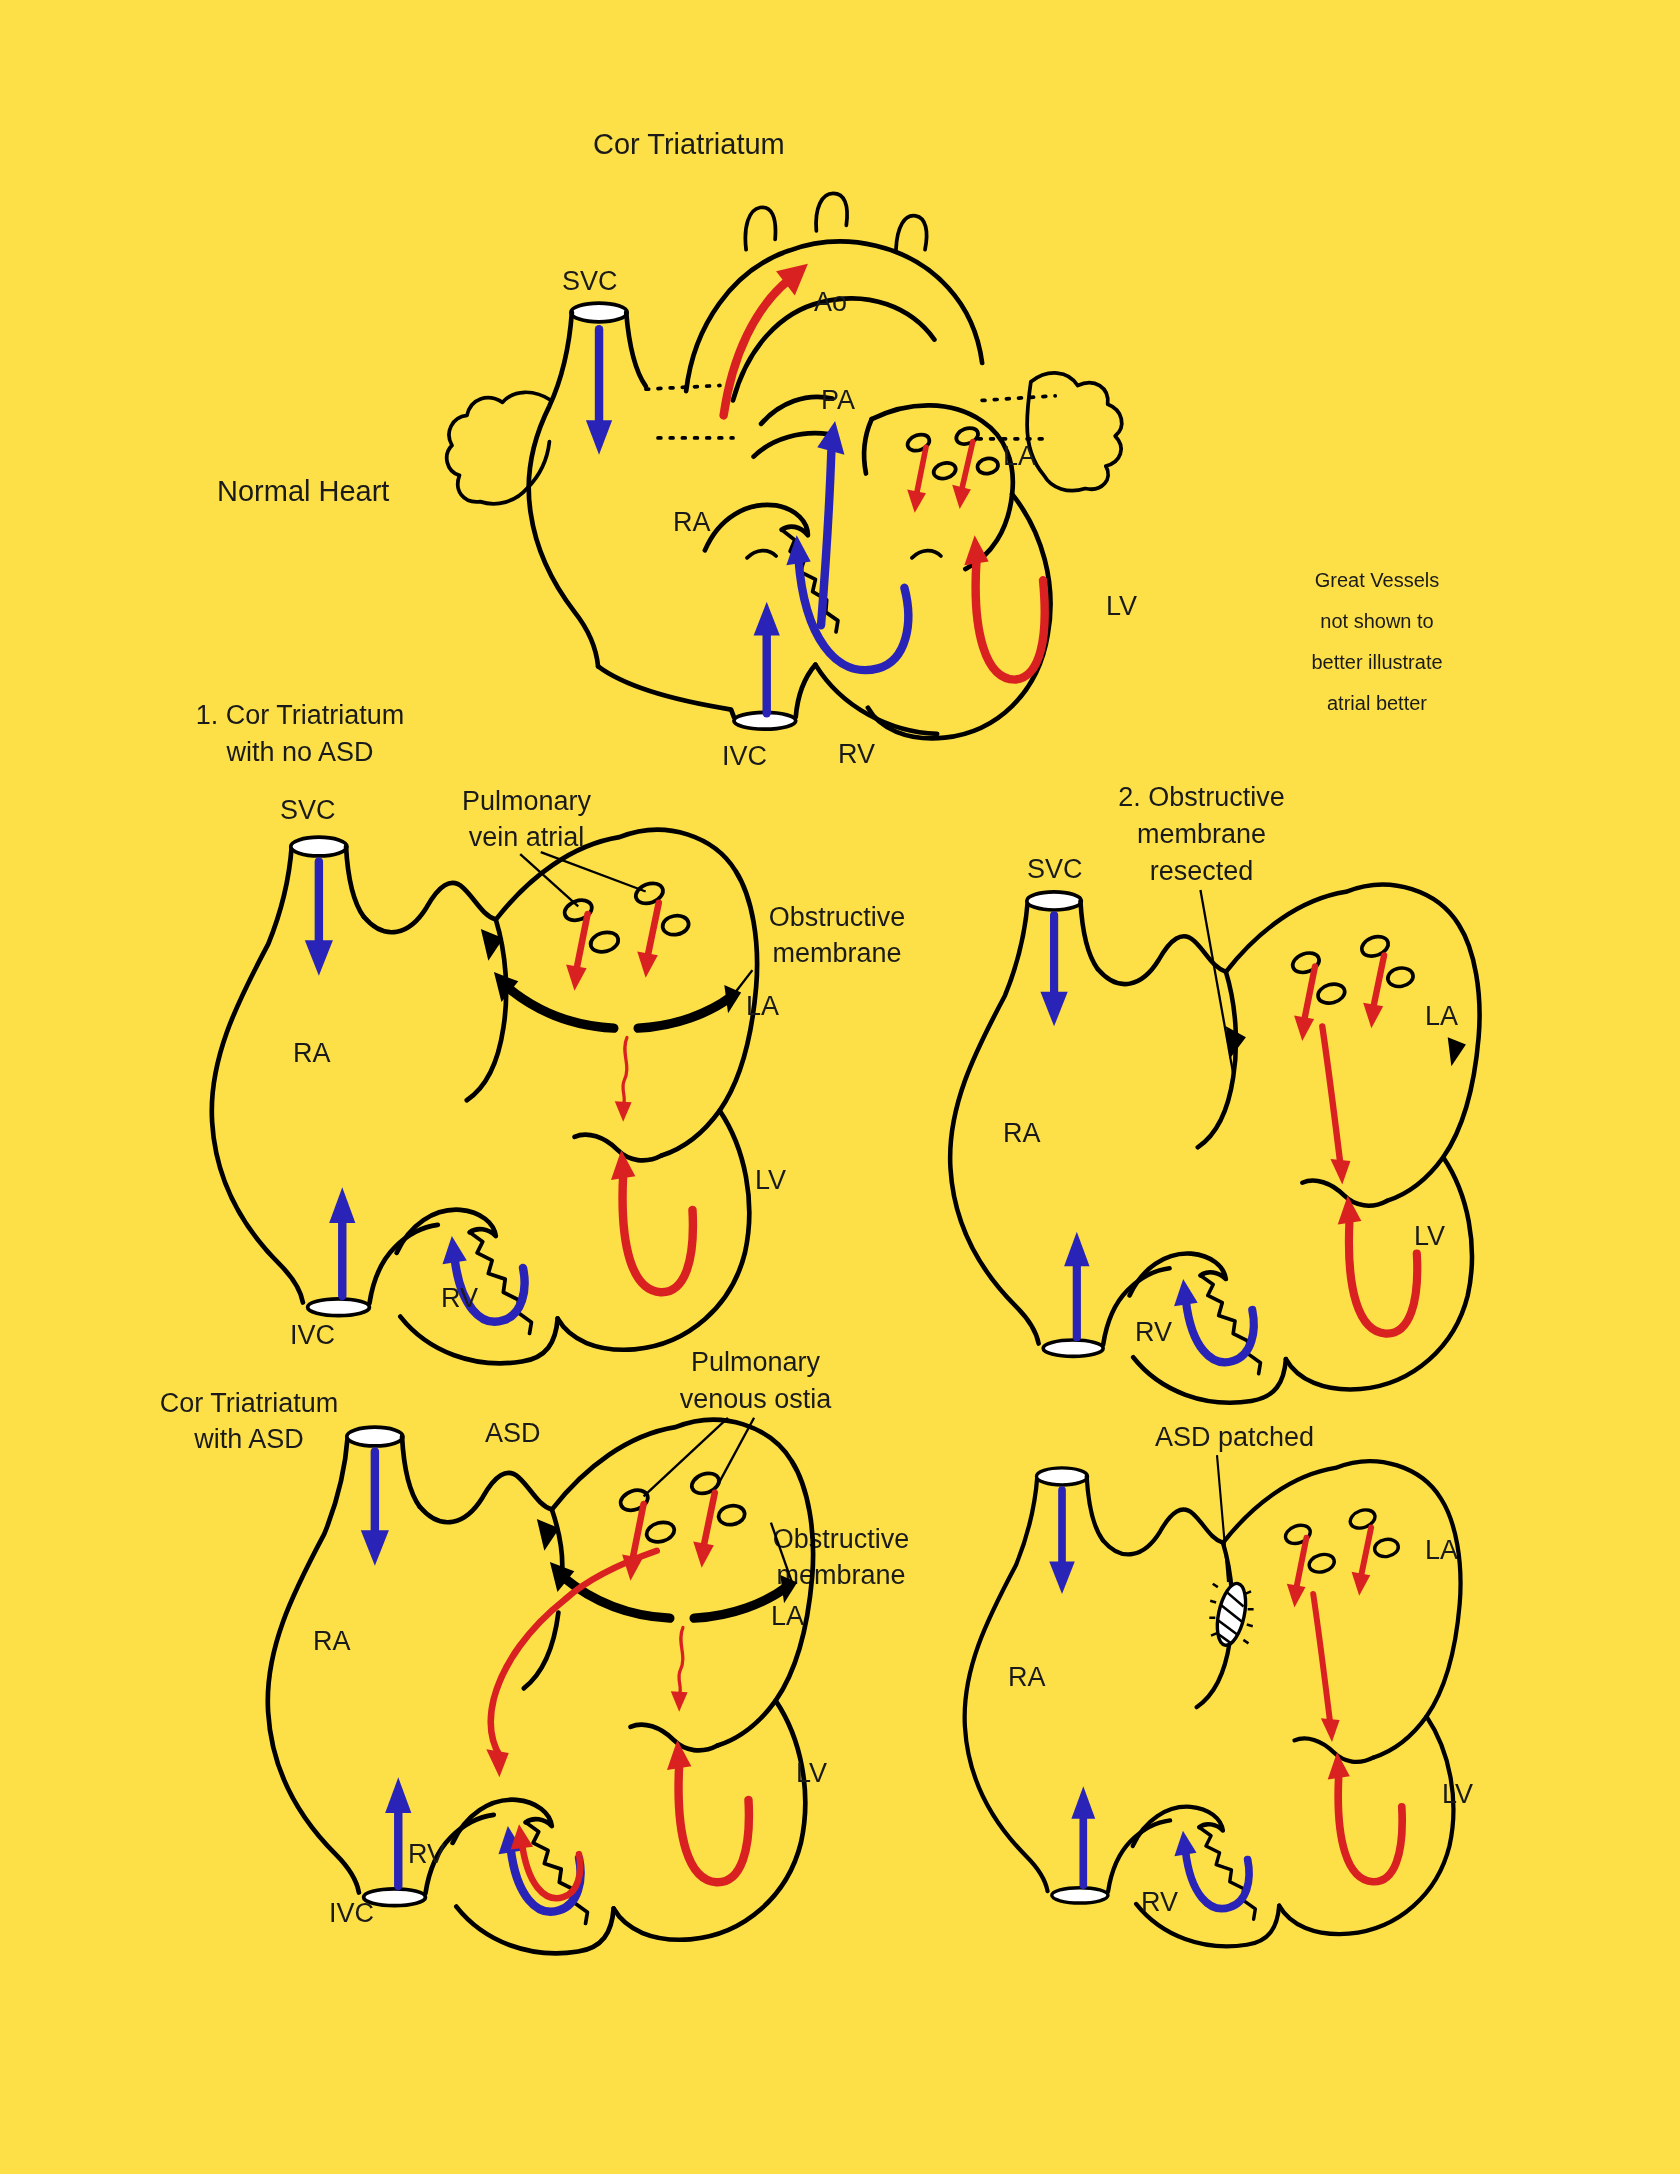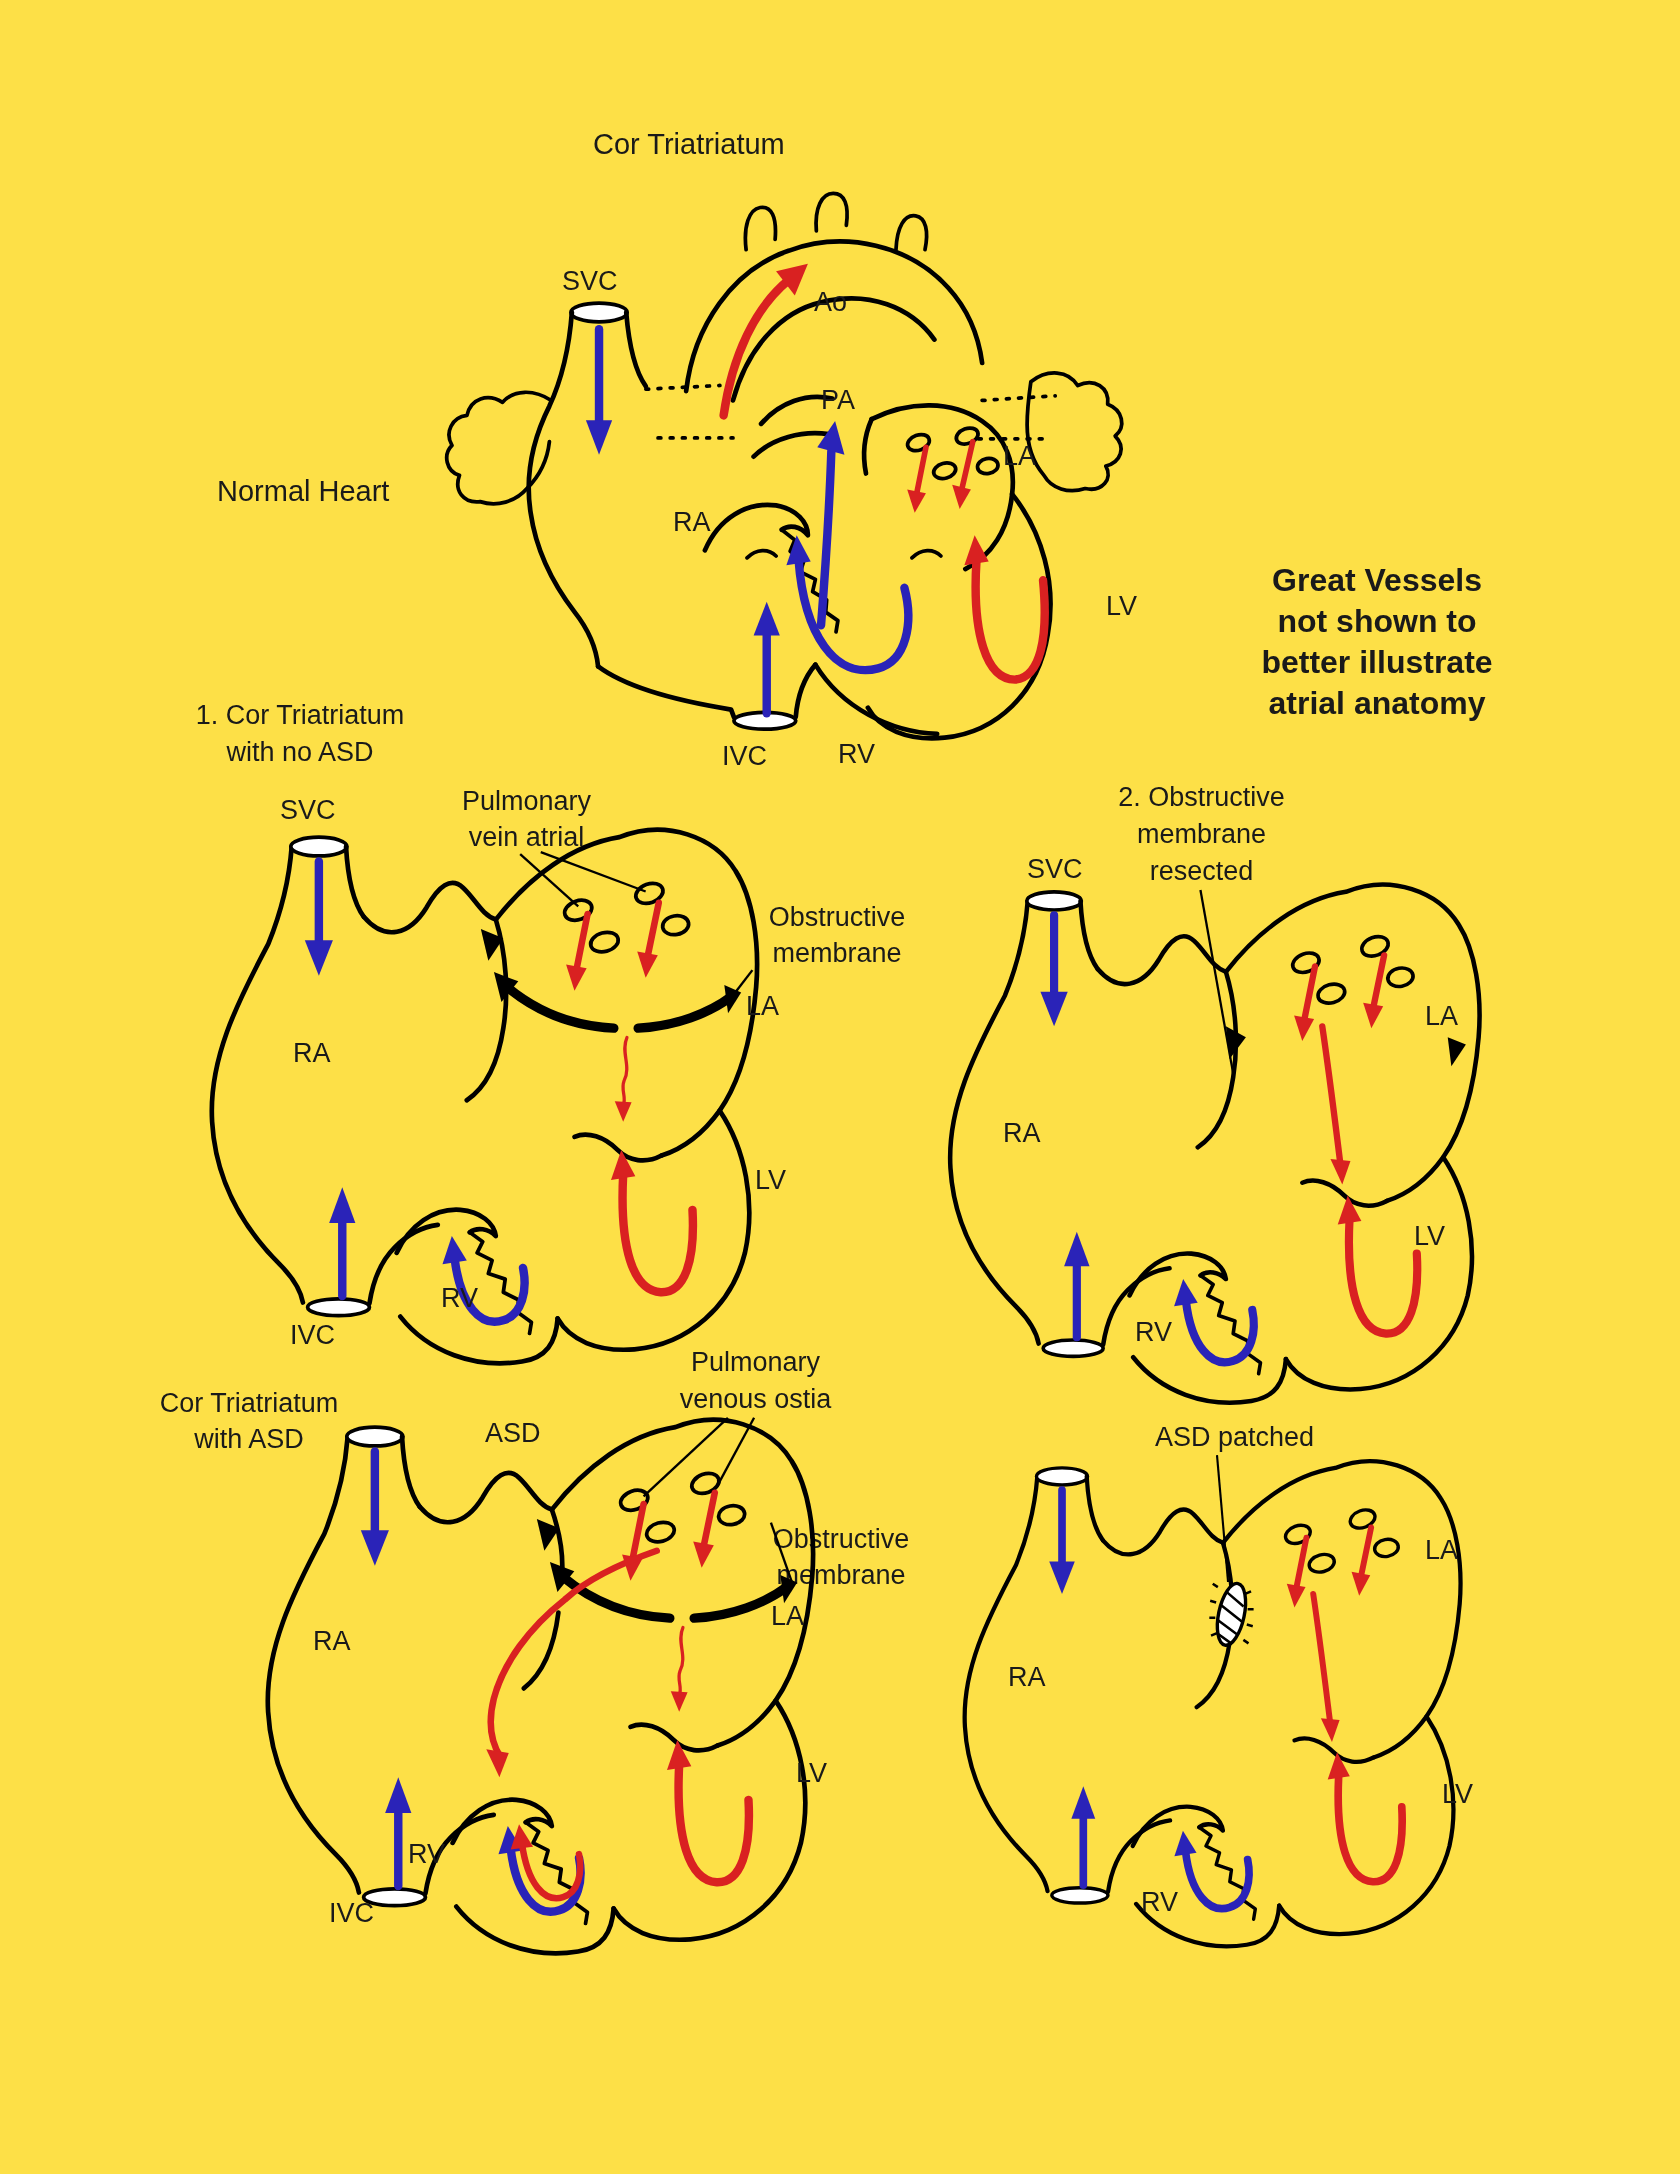--- a/index.html
+++ b/index.html
@@ -11,21 +11,21 @@
   html,body{margin:0;padding:0;background:#ffffff;}
   body{font-family:"Liberation Sans", sans-serif;color:var(--text);}
   #page{position:relative;width:1681px;height:2175px;background:#fde047;overflow:hidden;}
   .lbl{position:absolute;font-size:27px;line-height:30px;color:var(--text);white-space:nowrap;}
   .big{font-size:29px;}
   .blk-c{text-align:center;white-space:normal;}
   .blk-c span{display:block;}
   .lh38 span{line-height:36px;}
   .lh39 span{line-height:37px;text-align:center;}
   .lh40 span{line-height:37px;}
-  .lh44 span{line-height:41px;font-size:32px;font-weight:bold;}
+  .lh44 span{line-height:41px;font-size:20px;}
   svg{position:absolute;overflow:visible;}
   .ol{stroke:var(--outline);fill:none;stroke-width:5;stroke-linecap:round;stroke-linejoin:round;}
   .ol4{stroke-width:4;}
   .olw{fill:#fff;stroke:var(--outline);stroke-width:4;}
   .bl{stroke:var(--venous-blue);fill:none;stroke-width:9;stroke-linecap:round;}
   .blf{fill:var(--venous-blue);stroke:none;}
   .rd{stroke:var(--arterial-red);fill:none;stroke-width:9;stroke-linecap:round;}
   .rd7{stroke-width:7;}
   .rd6{stroke-width:6;}
   .rd3{stroke-width:3.5;}
@@ -92,21 +92,21 @@
   </svg>
 
   <div class="lbl big" style="left:593px;top:129px;">Cor Triatriatum</div>
 
   <div class="lbl big" style="left:217px;top:476px;">Normal Heart</div>
 
   <div class="lbl blk-c lh44" style="left:1241px;top:560px;width:272px;">
     <span>Great Vessels</span>
     <span>not shown to</span>
     <span>better illustrate</span>
-    <span>atrial anatomy</span>
+    <span>atrial better</span>
   </div>
 
   <svg style="left:422px;top:155px;" width="740" height="623" viewBox="0 0 790 665">
 
     <ellipse class="olw" cx="189" cy="168" rx="30" ry="10"></ellipse>
     <path class="ol" d="M160,168 C157,208 149,240 136,268 C118,304 110,344 116,382 C122,424 140,458 163,488 C178,507 186,526 188,546"></path>
     <path class="ol" d="M218,168 C221,204 227,230 239,247"></path>
 
     <path class="ol" d="M188,546 C220,570 280,584 330,592 L333,600"></path>
     <ellipse class="olw" cx="366" cy="604" rx="33" ry="9"></ellipse>

